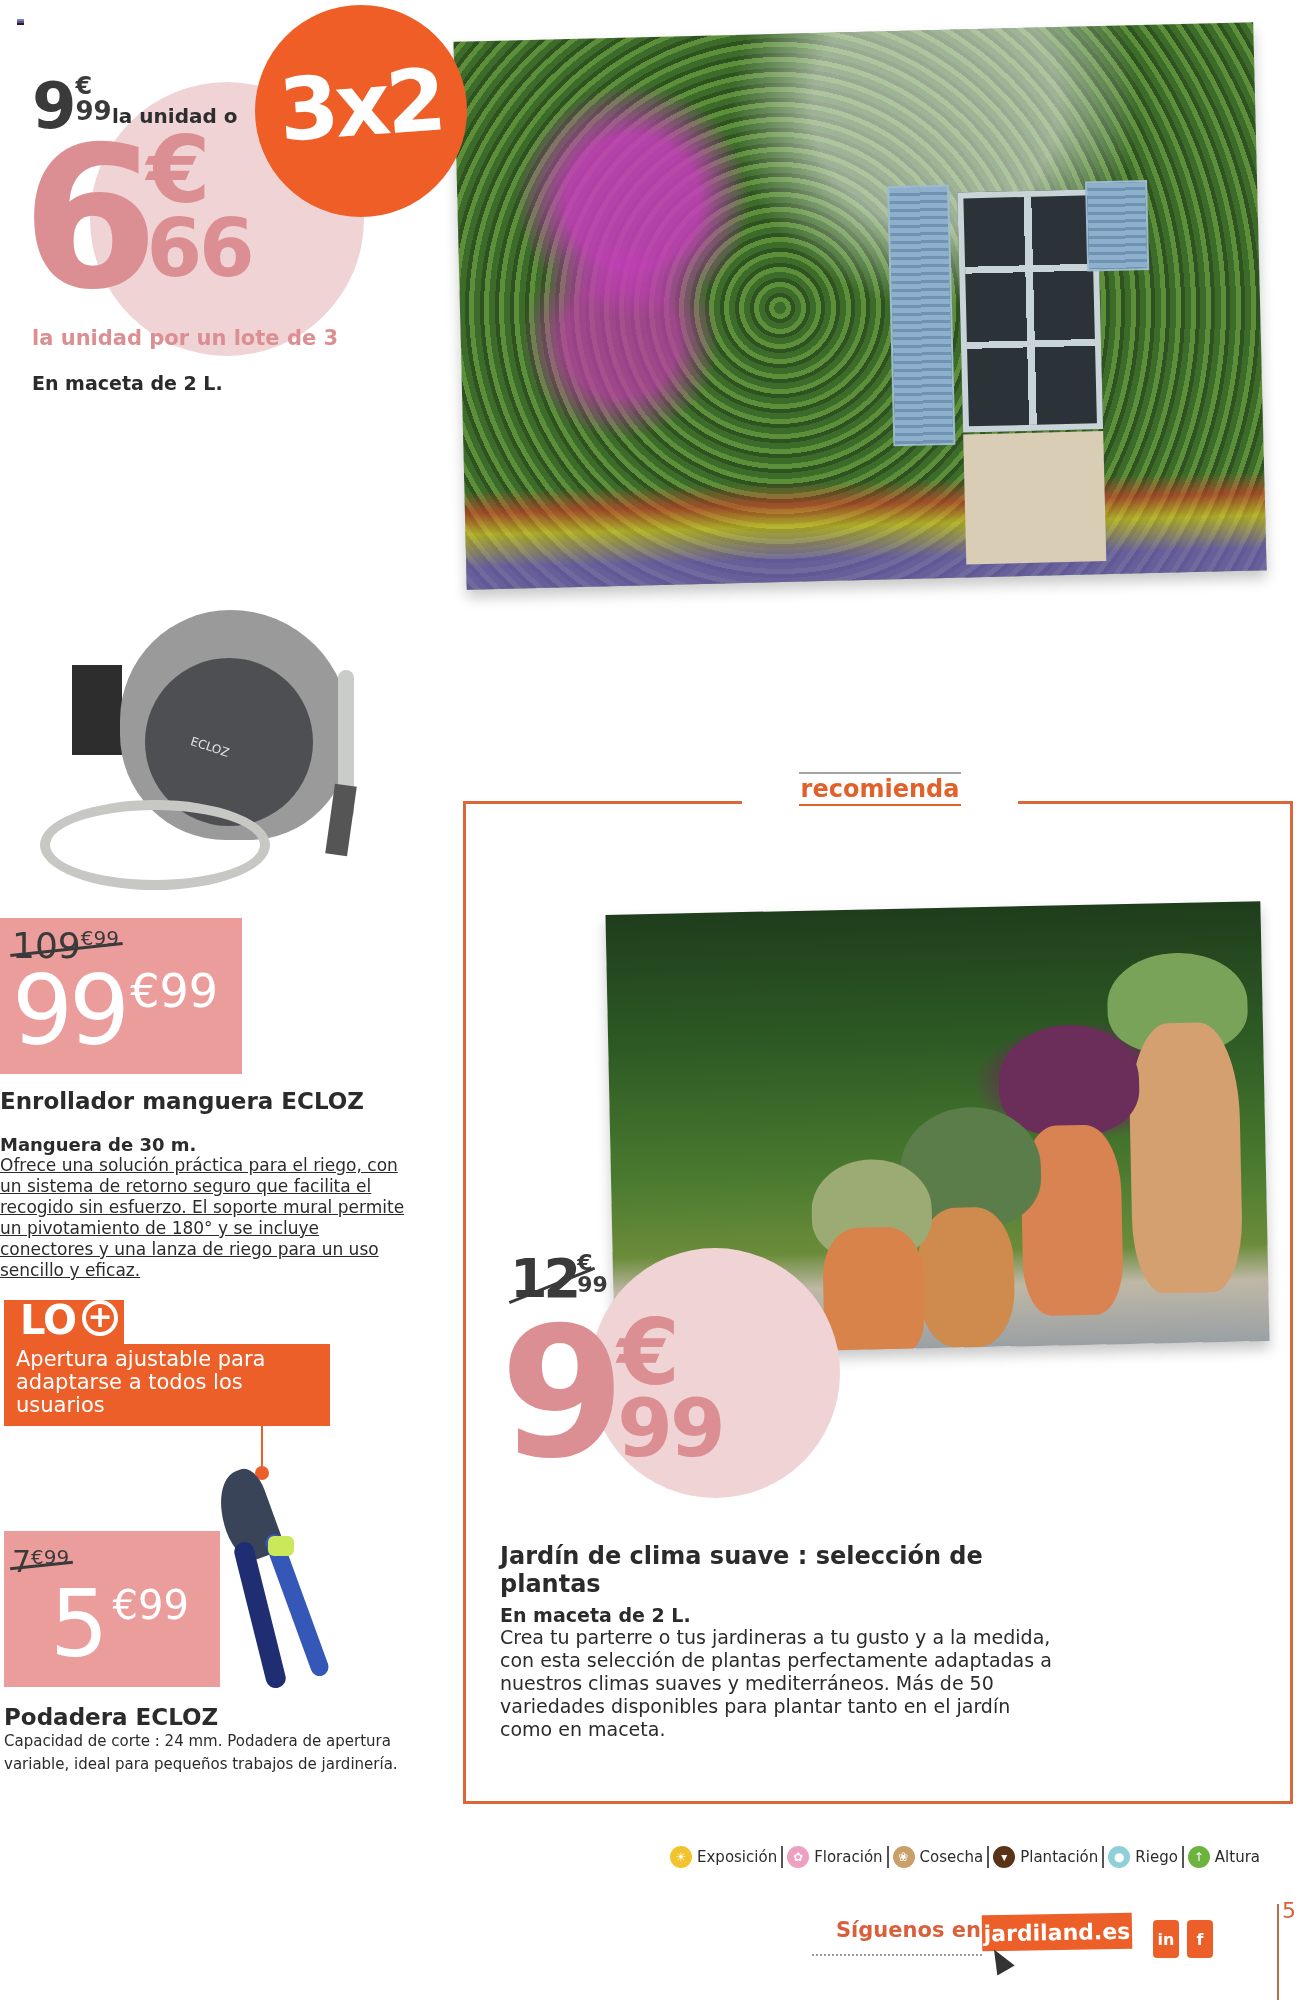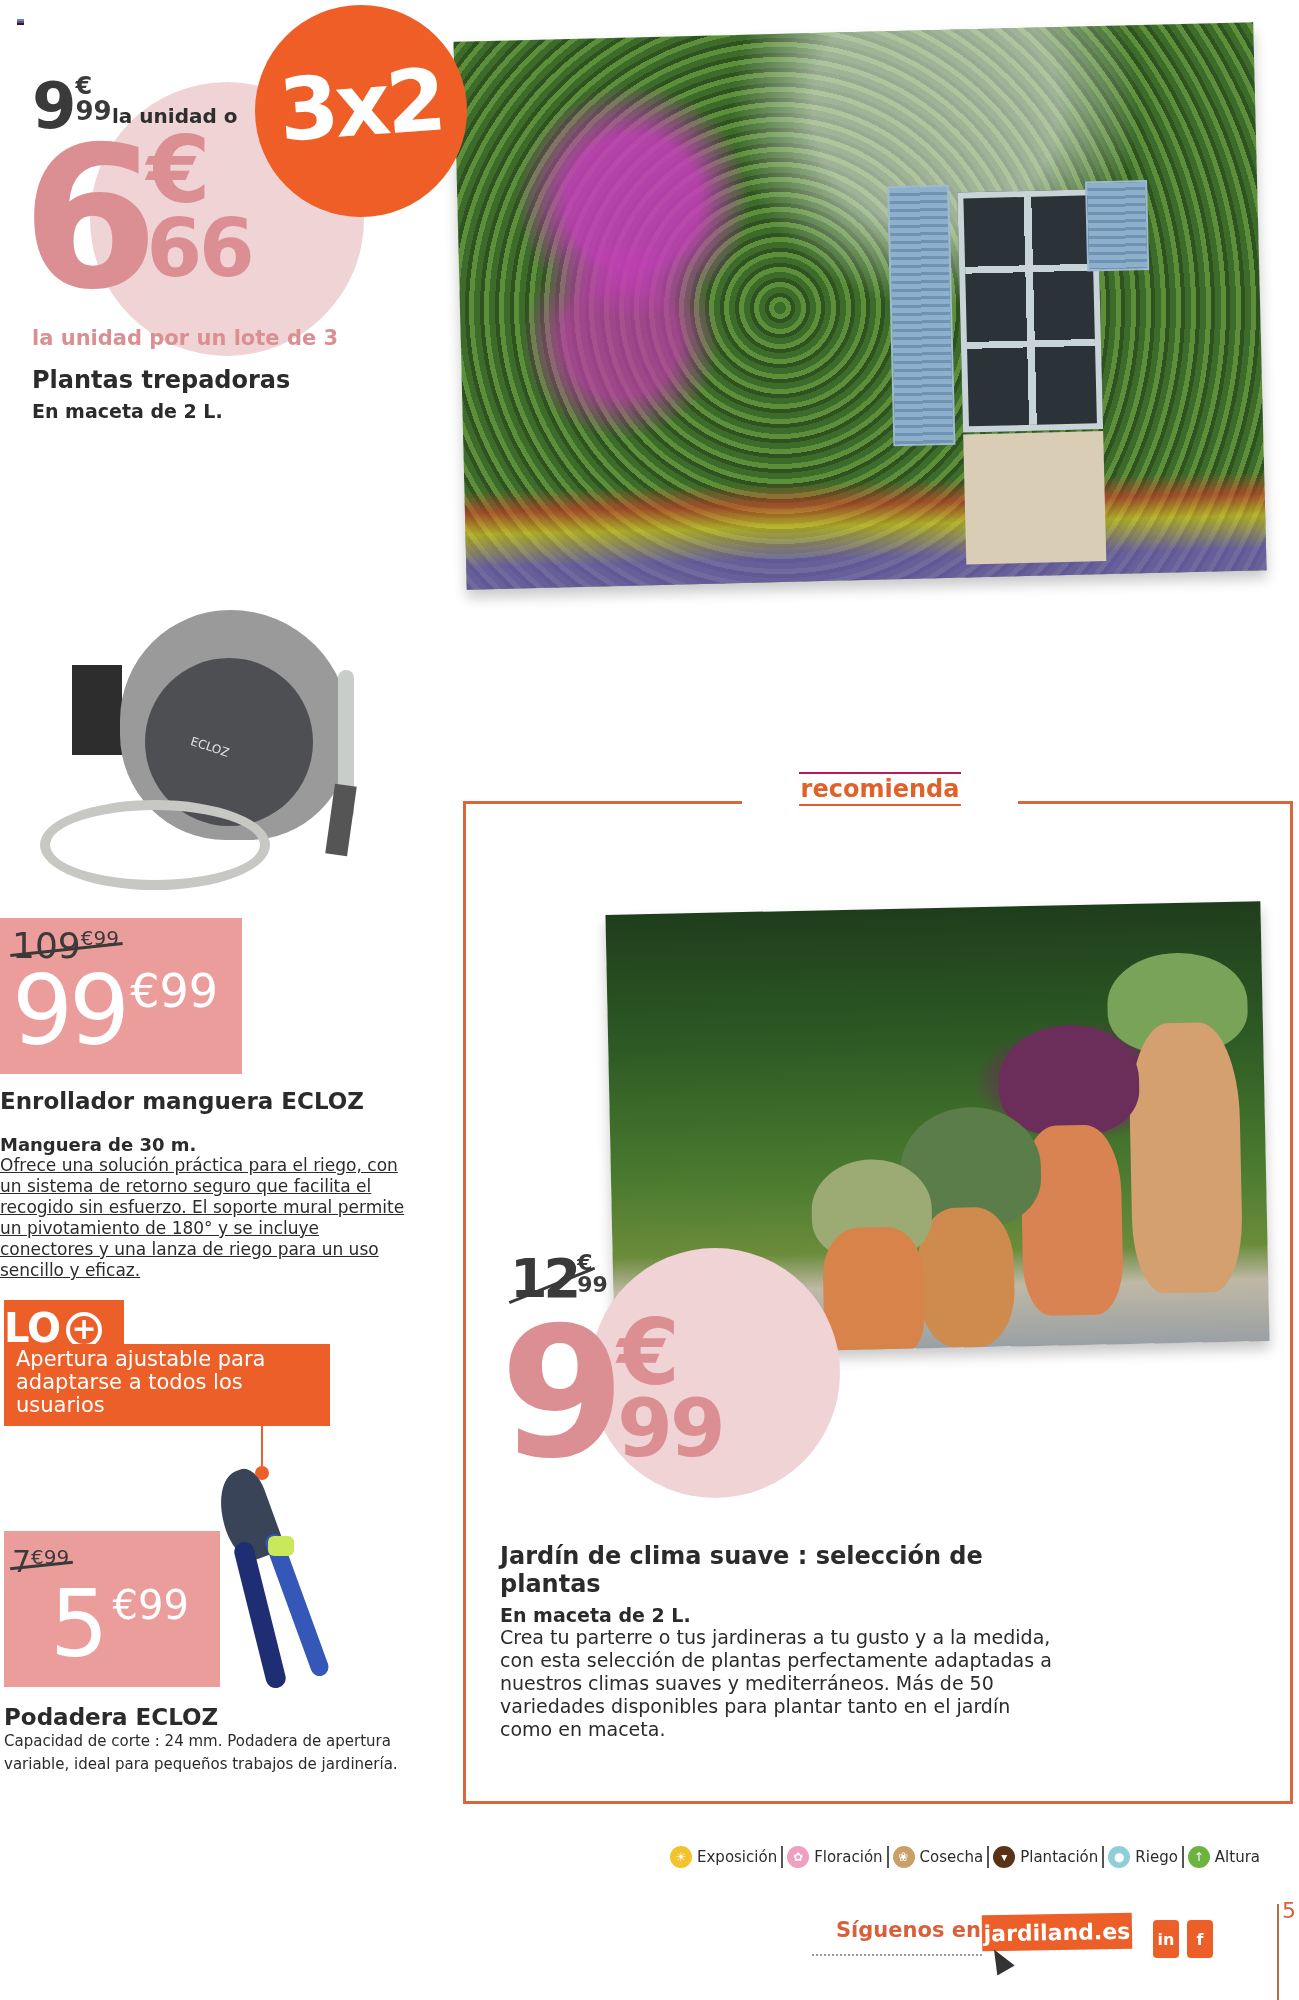--- a/index.html
+++ b/index.html
@@ -75,21 +75,21 @@
   .pb-hose .old .dec { font-size: 20px; line-height: 1; }
   .pb-hose .new { left: 12px; top: 48px; display: flex; align-items: flex-start; }
   .pb-hose .new .int { font-size: 96px; line-height: 0.95; letter-spacing: -4px; }
   .pb-hose .new .dec { font-size: 46px; line-height: 1.1; margin-left: 4px; }
   .p2-text { left: 0; top: 1088px; width: 410px; }
   .p2-text .prod-title { font-size: 23px; }
   .p2-text .prod-sub { font-size: 18px; margin-top: 20px; }
   .p2-text .prod-desc { font-size: 17px; line-height: 21px; text-decoration: underline; }
 
   
-  .lo-tab { left: 4px; top: 1300px; width: 120px; height: 48px; background: #ec5f29; display: flex; align-items: flex-end; padding-left: 0; }
+  .lo-tab { left: 4px; top: 1300px; width: 120px; height: 48px; background: #ec5f29; display: flex; align-items: flex-start; padding-left: 16px; }
   .lo-tab .lo { color: #fff; font-weight: bold; font-size: 40px; letter-spacing: -1px; line-height: 1; }
   .lo-tab .plus { margin-left: 6px; width: 36px; height: 36px; border-radius: 50%; border: 4px solid #fff; color: #fff; font-weight: bold; font-size: 30px; line-height: 26px; text-align: center; }
   .lo-body { left: 4px; top: 1344px; width: 326px; height: 82px; background: #ec5f29; padding: 4px 12px; color: #fff; font-size: 21px; line-height: 23px; }
   .lo-line { left: 261px; top: 1426px; width: 2px; height: 44px; background: #ec5f29; }
   .lo-dot { left: 255px; top: 1466px; width: 14px; height: 14px; border-radius: 50%; background: #ec5f29; }
 
   
   .pb-pruner { left: 4px; top: 1531px; width: 216px; height: 156px; }
   .pb-pruner .old { left: 8px; top: 16px; }
   .pb-pruner .old .int { font-size: 30px; line-height: 1; }
@@ -103,21 +103,21 @@
   .handle-b { position: absolute; left: 78px; top: 60px; width: 18px; height: 150px; background: #3457b8; border-radius: 10px; transform: rotate(-20deg); }
   .spring { position: absolute; left: 58px; top: 66px; width: 26px; height: 20px; background: #c9e85a; border-radius: 6px; }
   .p3-text { left: 4px; top: 1704px; width: 400px; }
   .p3-text .prod-title { font-size: 23px; }
   .p3-text .prod-desc { font-size: 15px; line-height: 23px; }
 
   
   .reco-box { left: 463px; top: 801px; width: 830px; height: 1003px; border: 3px solid #d9673a; }
   .reco-title-wrap { left: 742px; top: 768px; width: 276px; background: #fff; text-align: center; }
   .reco-brand { font-size: 48px; font-weight: bold; color: #e0612a; letter-spacing: -1.5px; line-height: 1.05; }
-  .reco-sub { display: inline-block; margin-top: 4px; font-size: 24px; font-weight: bold; color: #e0612a; border-top: 2px solid #be185d; border-bottom: 2px solid #e0612a; padding: 0 2px; line-height: 30px; }
+  .reco-sub { display: inline-block; margin-top: 4px; font-size: 24px; font-weight: bold; color: #e0612a; border-top: 2px solid #a3a3a3; border-bottom: 2px solid #e0612a; padding: 0 2px; line-height: 30px; }
 
   .photo-pots { left: 610px; top: 908px; width: 655px; height: 440px; transform: rotate(-1.2deg);
     background:
       radial-gradient(ellipse at 72% 40%, rgba(110,40,90,0.85) 0 10%, transparent 16%),
       linear-gradient(180deg, #1f3d1c 0%, #2d5a24 30%, #4a7a2f 60%, #6b8c3a 78%, #bfb8a6 86%, #9aa0a4 100%);
   }
   .pot { position: absolute; border-radius: 36% 36% 28% 28%; }
   .pot1 { left: 210px; top: 318px; width: 100px; height: 130px; background: #d8834a; }
   .pot2 { left: 305px; top: 300px; width: 96px; height: 140px; background: #cf8a4e; border-radius: 40%; }
   .pot3 { left: 410px; top: 220px; width: 100px; height: 190px; background: #d98252; }
@@ -194,21 +194,20 @@
 <div class="abs big-price-1">
   <span class="int">6</span>
   <span class="side">
     <span class="eur">€</span>
     <span class="dec">66</span>
   </span>
 </div>
 <div class="abs lot-label">la unidad por un lote de 3</div>
 
 <div class="abs p1-text">
-  <div class="prod-title">Plantas trepadoras</div>
   <div class="prod-sub">En maceta de 2 L.</div>
 </div>
 
 <div class="abs hose-img">
   <div class="reel-mount"></div>
   <div class="reel-body"></div>
   <div class="reel-disc"></div>
   <div class="reel-logo">ECLOZ</div>
   <div class="hose-pipe"></div>
   <div class="hose-nozzle"></div>

